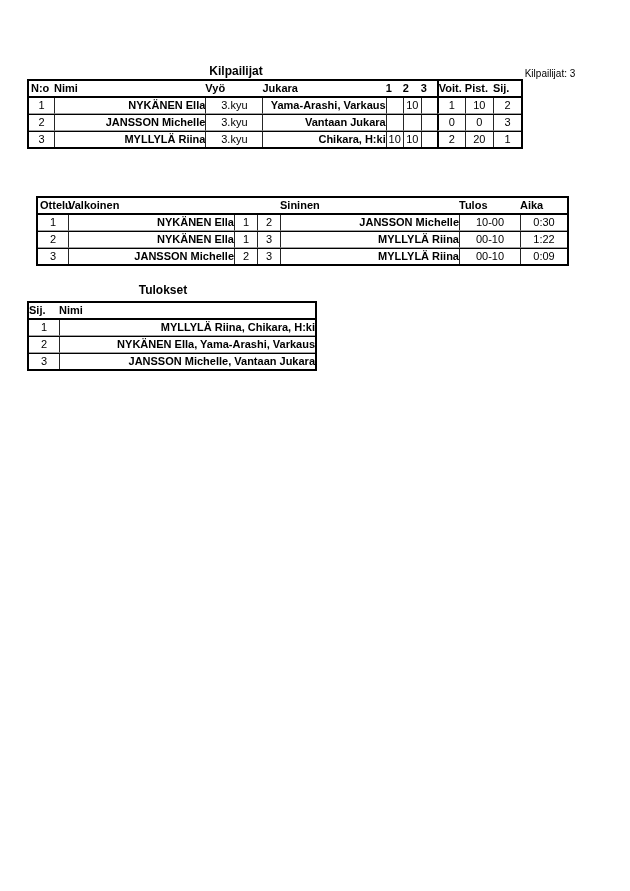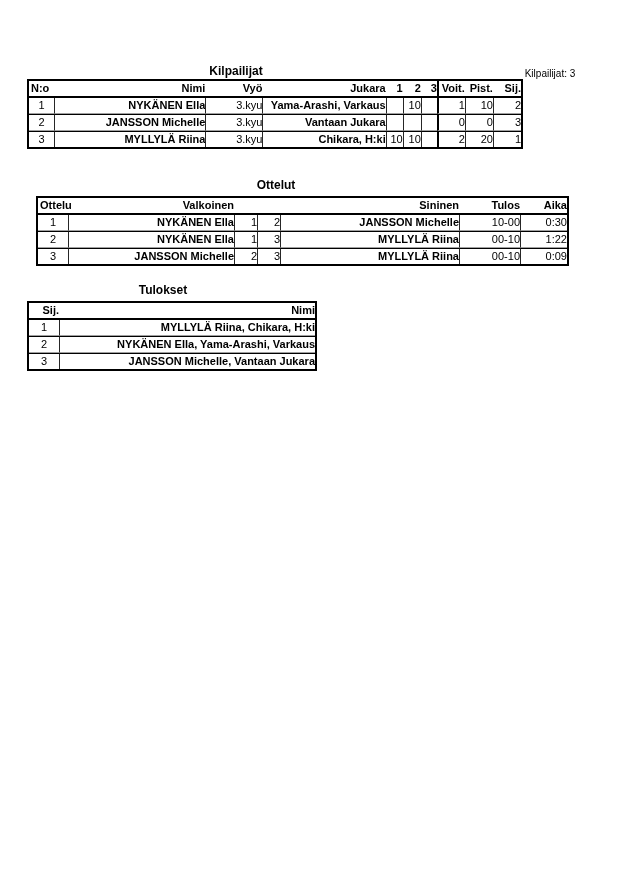--- a/index.html
+++ b/index.html
@@ -20,31 +20,31 @@
   table.tbl{
     position:absolute;border:2px solid #000;border-collapse:separate;border-spacing:0;
     table-layout:fixed;box-sizing:border-box;font-size:11px;background:#fff;
   }
   .t1{left:27px;top:79px;width:496px;}
   .t2{left:36px;top:196px;width:533px;}
   .t3{left:27px;top:301px;width:290px;}
 
   .tbl th{
     font-weight:bold;height:15px;line-height:15px;padding:0;margin:0;
-    border-bottom:2px solid #000;text-align:right;white-space:nowrap;overflow:visible;
+    border-bottom:2px solid #000;text-align:left;white-space:nowrap;overflow:visible;
     font-size:11px;
   }
   .tbl td{
     height:15px;line-height:15px;padding:0;margin:0;text-align:center;
     white-space:nowrap;overflow:hidden;font-size:11px;
   }
   .tbl td.l{text-align:right;padding-left:5px;font-weight:bold;}
   .tbl th.al{text-align:left;padding-left:2px;}
   
-  .tbl tbody td + td{border-left:1px solid #262626;text-align:right;}
+  .tbl tbody td + td{border-left:1px solid #262626;}
   
   .tbl .thick{border-left:2px solid #000 !important;}
   
   .tbl tbody tr.sep-b td{border-bottom:1px solid #a0a0a0;}
   .tbl tbody tr.sep-t td{border-top:1px solid #000;}
 </style>
 </head>
 <body>
 
 <main class="page">
@@ -113,21 +113,20 @@
         <td>10</td>
         <td>10</td>
         <td></td>
         <td class="thick">2</td>
         <td>20</td>
         <td>1</td>
       </tr>
     </tbody>
   </table>
 
-  <div class="sec-label lbl-ottelut">Ottelut</div>
 
   <table class="tbl t2">
     <colgroup>
       <col style="width:30px">
         <col style="width:166px">
         <col style="width:23px">
         <col style="width:23px">
       <col style="width:179px">
         <col style="width:61px">
         <col style="width:47px">

